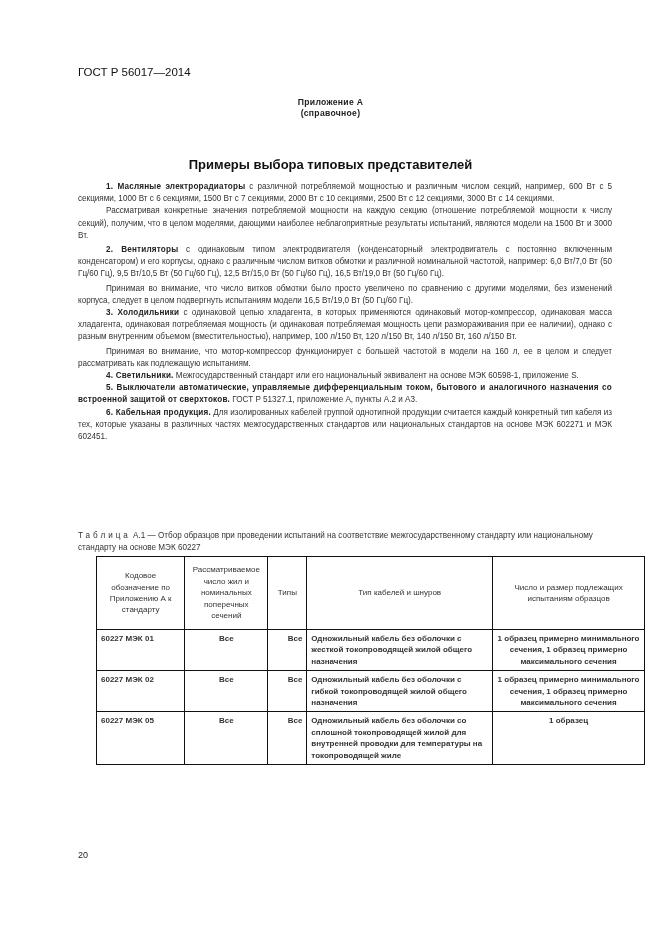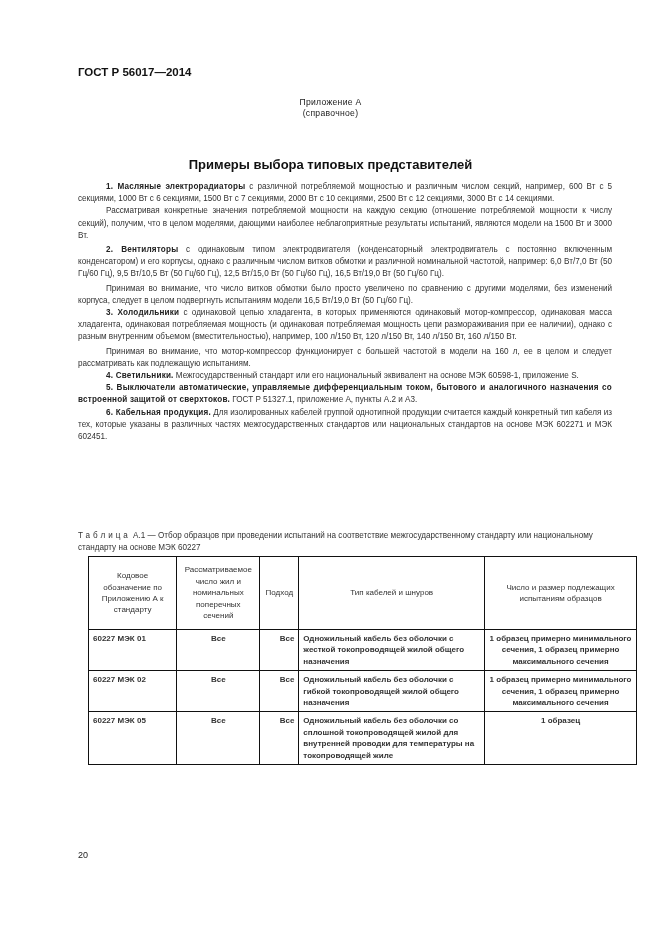--- a/index.html
+++ b/index.html
@@ -1,27 +1,27 @@
 <!DOCTYPE html>
 <html><head>
 <meta charset="utf-8">
 <style>
   html, body { margin:0; padding:0; background:#ffffff; }
   body { width:661px; height:936px; position:relative; overflow:hidden;
          font-family:"Liberation Sans", sans-serif; color:#2a2a2a; }
-  .doc-id { position:absolute; left:78px; top:66px; font-size:11.5px; font-weight:bold; color:#111; }
-  .annex { position:absolute; left:0; width:100%; top:97px; text-align:center; font-size:8.6px; line-height:11px; letter-spacing:0.3px; color:#222; }
+  .doc-id { position:absolute; left:78px; top:66px; font-size:11.5px; font-weight:normal; color:#111; }
+  .annex { position:absolute; left:0; width:100%; top:97px; text-align:center; font-size:8.6px; line-height:11px; letter-spacing:0.3px; color:#222;font-weight:bold; }
   .section-title { position:absolute; left:0; width:100%; top:157px; text-align:center; font-size:13px; font-weight:bold; color:#111; }
   .body-text { position:absolute; left:78px; width:534px; top:181px; font-size:8.15px; line-height:12.2px; text-align:justify; color:#333; }
   .body-text p { margin:0; text-indent:28px; }
   .body-text p.gap { margin-top:2px; }
   .body-text b { color:#222; letter-spacing:0.2px; }
   .table-caption { position:absolute; left:78px; width:534px; top:530px; font-size:8.15px; line-height:11.5px; color:#333; }
   .table-caption .lbl { letter-spacing:3px; }
-  table.data { position:absolute; left:88px; top:556px; width:549px; border-collapse:collapse; font-size:8px; color:#333; }
+  table.data { position:absolute; left:96px; top:556px; width:549px; border-collapse:collapse; font-size:8px; color:#333; }
   table.data th, table.data td { border:1.3px solid #111; padding:3px 4px; vertical-align:top; line-height:11.4px;font-weight:bold; }
   table.data th { font-weight:normal; text-align:center; vertical-align:middle; height:66px; }
   table.data td.c { text-align:center; }
   table.data td.r { text-align:right; }
   .page-num { position:absolute; left:78px; top:850px; font-size:9px; color:#222; }
 </style>
 </head>
 <body>
 
 <div class="doc-id">ГОСТ Р 56017—2014</div>
@@ -54,21 +54,21 @@
     <col style="width:86px">
       <col style="width:81px">
       <col style="width:38px">
       <col style="width:181px">
       <col style="width:148px">
   </colgroup>
   <thead>
     <tr>
       <th>Кодовое обозначение по Приложению А к стандарту</th>
       <th>Рассматриваемое число жил и номинальных поперечных сечений</th>
-      <th>Подход</th>
+      <th>Типы</th>
       <th>Тип кабелей и шнуров</th>
       <th>Число и размер подлежащих испытаниям образцов</th>
     </tr>
   </thead>
   <tbody>
     <tr>
       <td>60227 МЭК 01</td>
       <td class="c">Все</td>
       <td class="r">Все</td>
       <td>Одножильный кабель без оболочки с жесткой токопроводящей жилой общего назначения</td>

